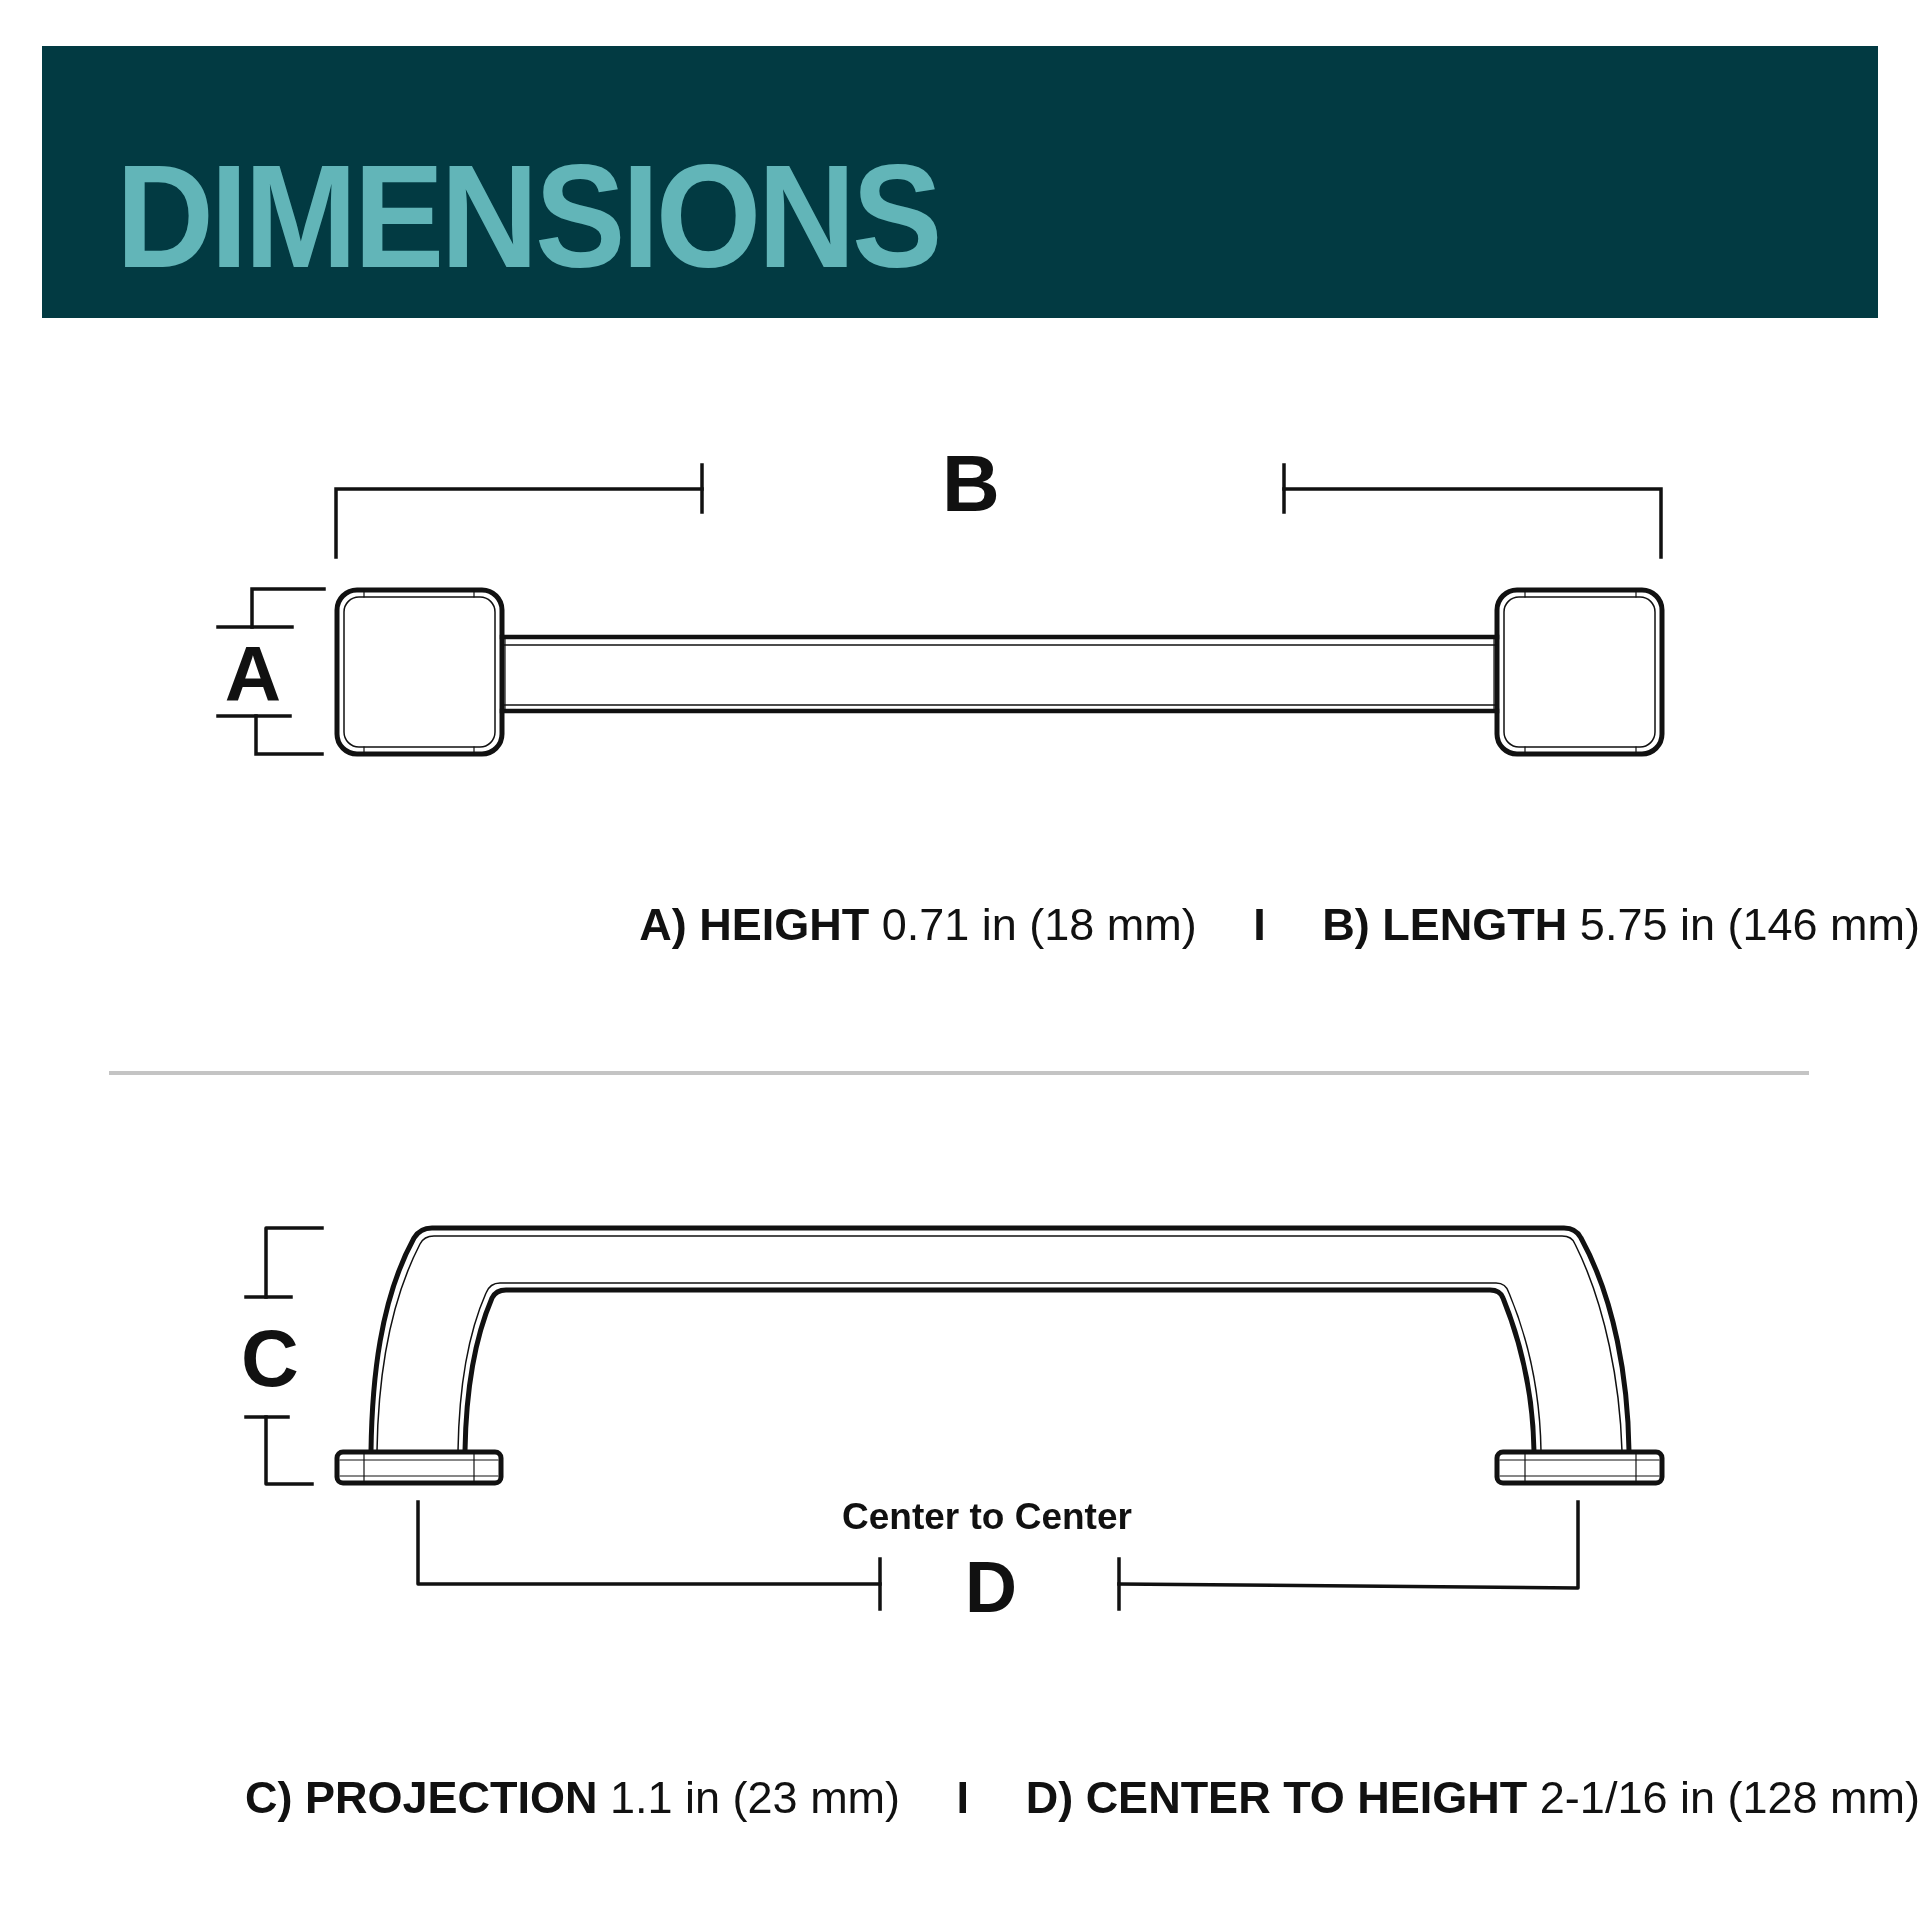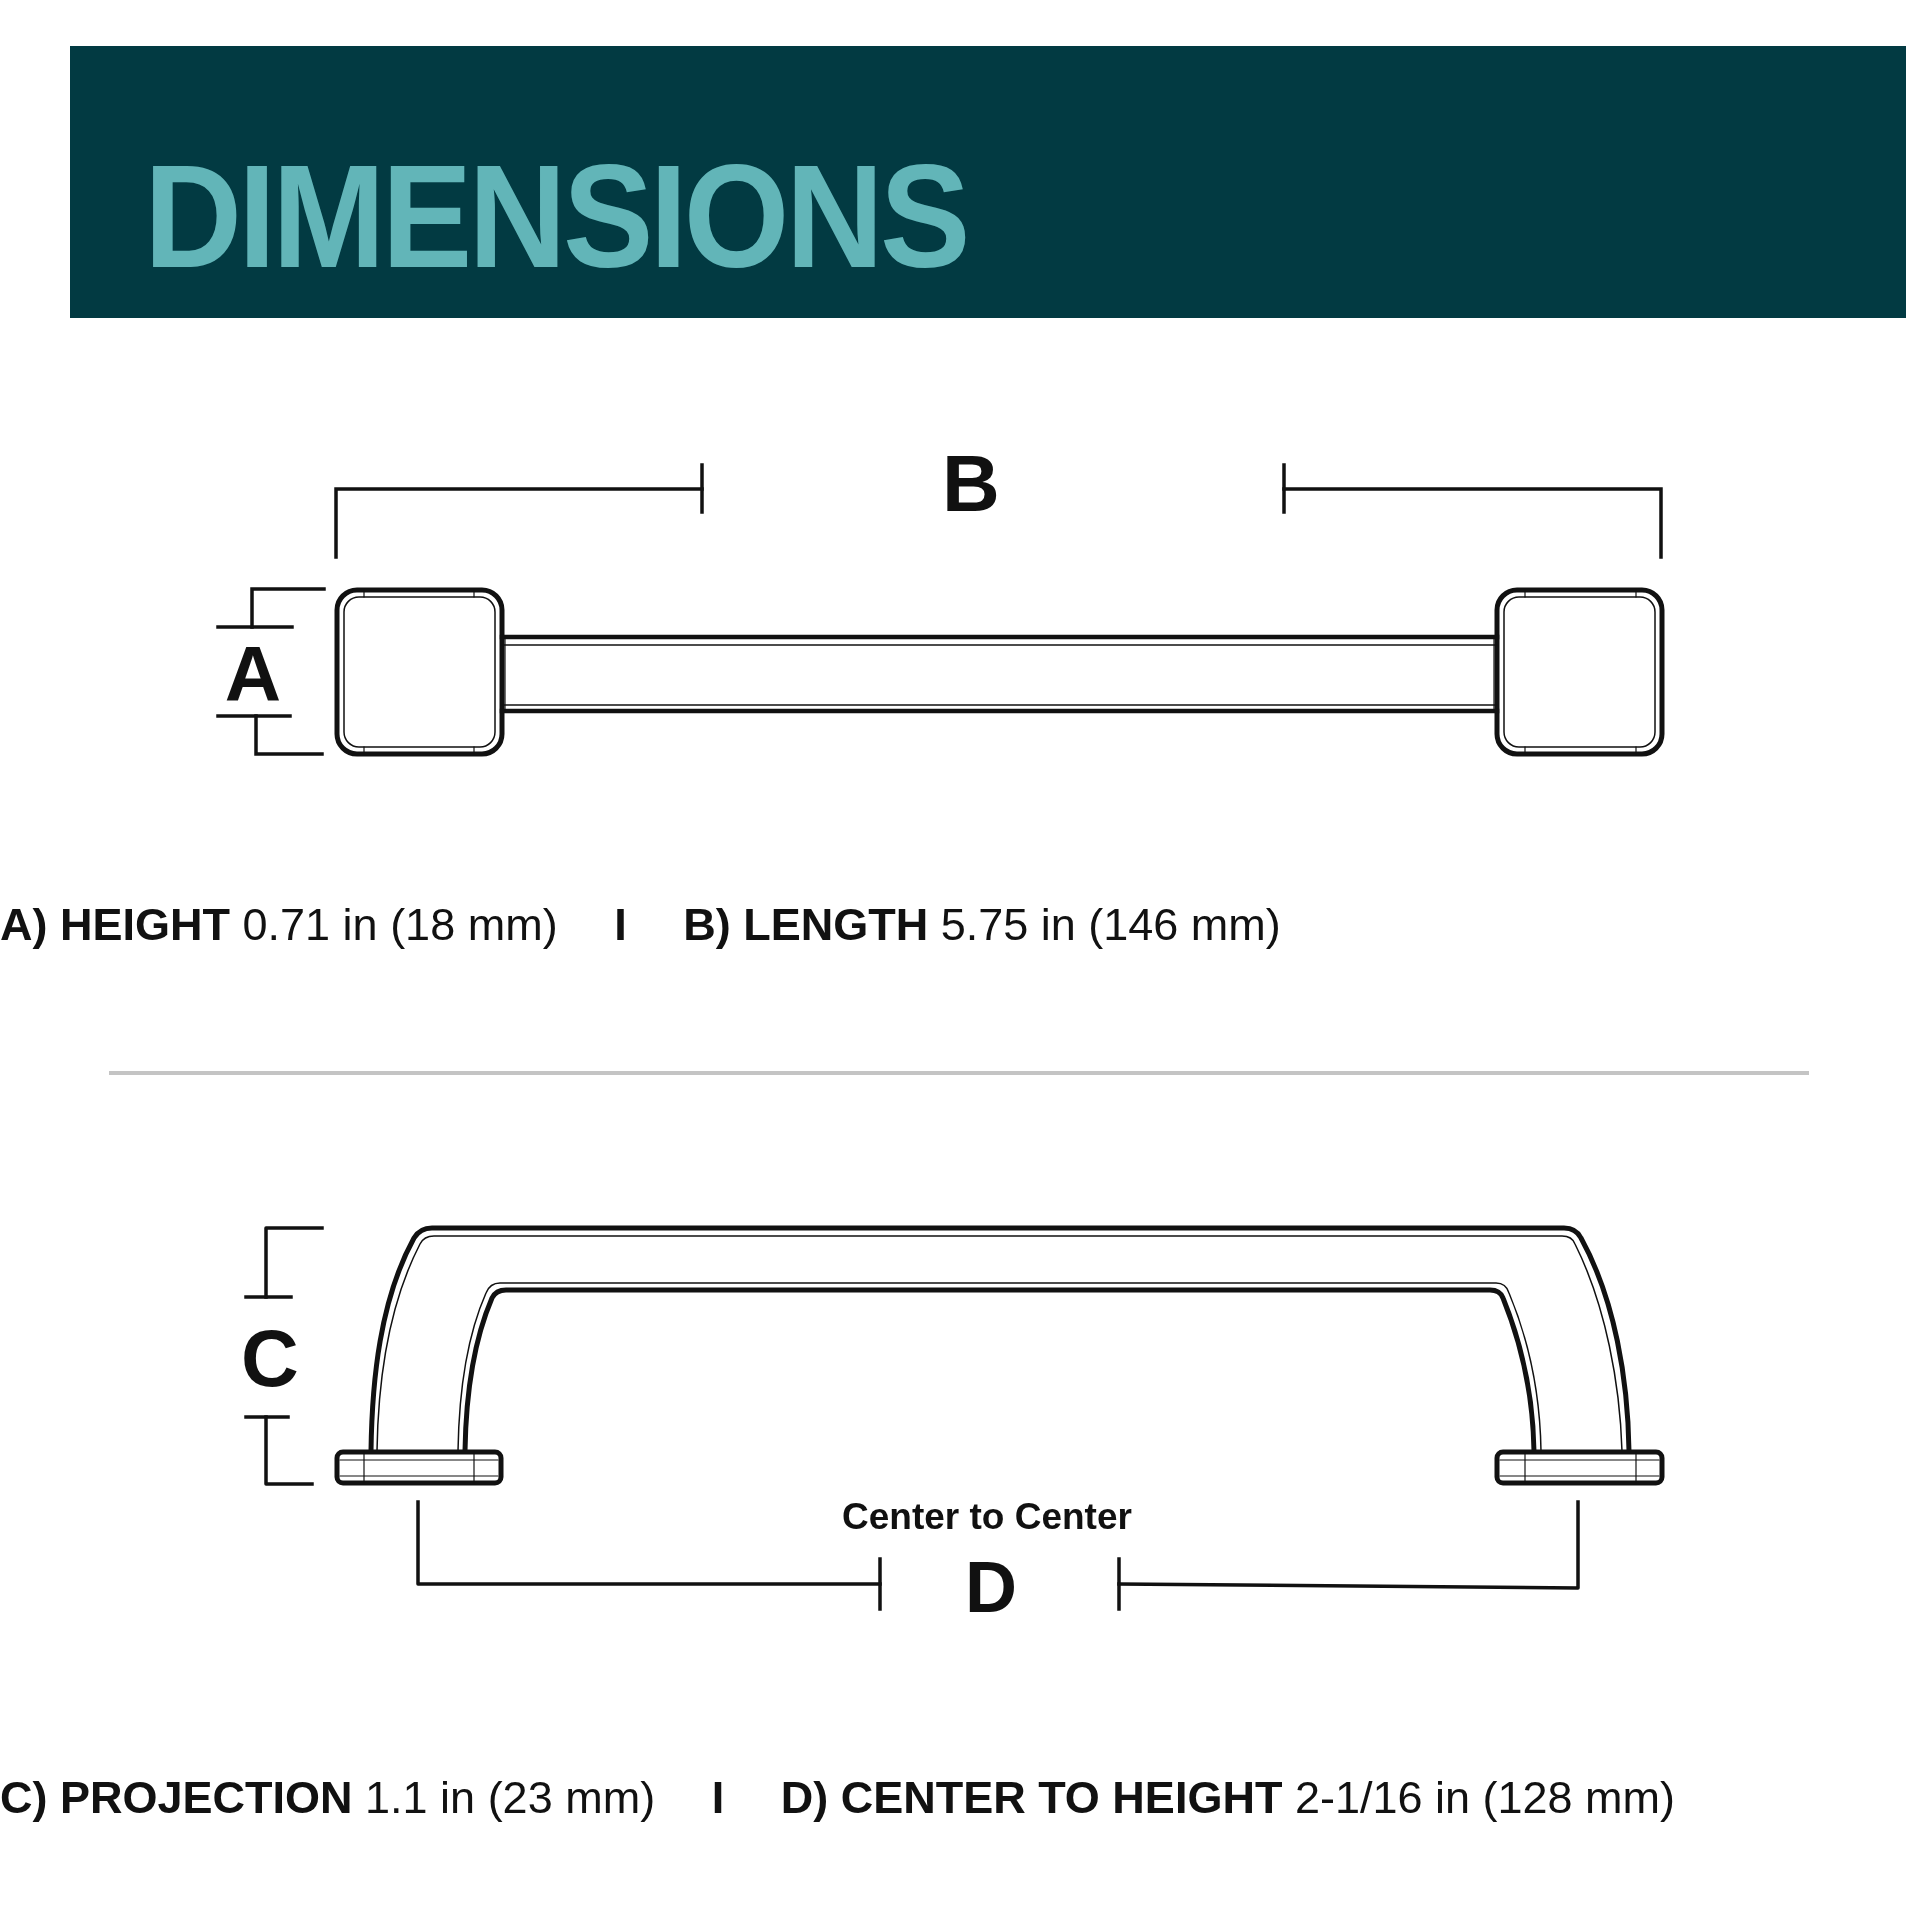--- a/index.html
+++ b/index.html
@@ -1,20 +1,20 @@
 <!DOCTYPE html>
 <html><head>
 <meta charset="utf-8">
 <style>
   html, body { margin: 0; padding: 0; background: #ffffff; }
   body { width: 1920px; height: 1920px; position: relative; overflow: hidden; font-family: "Liberation Sans", sans-serif; color: #111111; }
-  .header { position: absolute; left: 42px; top: 46px; width: 1836px; height: 272px; background: #023a42; margin-left: 28px; }
+  .header { position: absolute; left: 42px; top: 46px; width: 1836px; height: 272px; background: #023a42; }
   .header-title { position: absolute; left: 74px; top: 96px; margin: 0; font-size: 146px; line-height: 150px; font-weight: 700; letter-spacing: -4px; color: #62b5b8; font-family: "Liberation Sans", sans-serif; transform: scaleX(0.93); transform-origin: left center; }
   svg.drawing { position: absolute; left: 0; top: 0; width: 1920px; height: 1920px; }
-  .spec-line { position: absolute; left: 0; width: 1920px; text-align: left; font-size: 45px; line-height: 56px; white-space: nowrap; color: #111111; }
+  .spec-line { position: absolute; left: 0; width: 1920px; text-align: right; font-size: 45px; line-height: 56px; white-space: nowrap; color: #111111; }
   .spec-line .lbl { font-weight: 700; }
   .spec-line .val { font-weight: 400; }
   .spec-line .sep { font-weight: 700; display: inline-block; margin: 0 44px; }
   .spec-ab { top: 897px; }
   .spec-cd { top: 1770px; }
   .divider { position: absolute; left: 109px; top: 1071px; width: 1700px; height: 4px; background: #c4c4c4; }
   .dim-letter { font-family: "Liberation Sans", sans-serif; font-weight: 700; fill: #111111; }
   .cc-label { font-family: "Liberation Sans", sans-serif; font-weight: 700; fill: #111111; }
 </style>
 </head>

